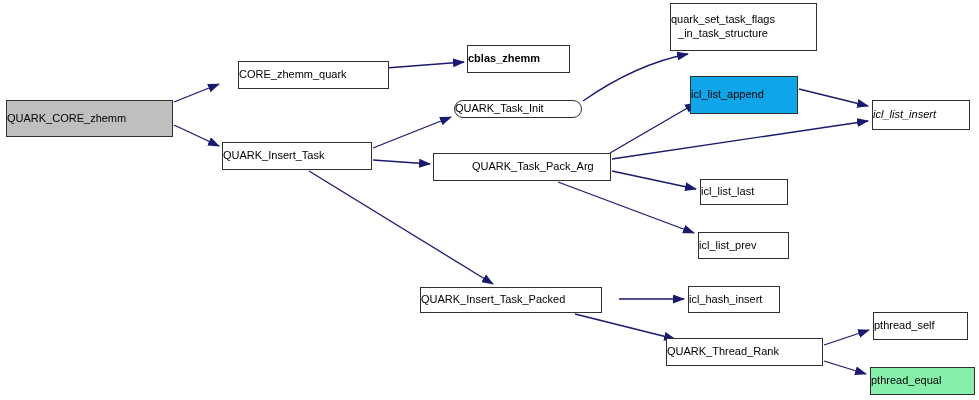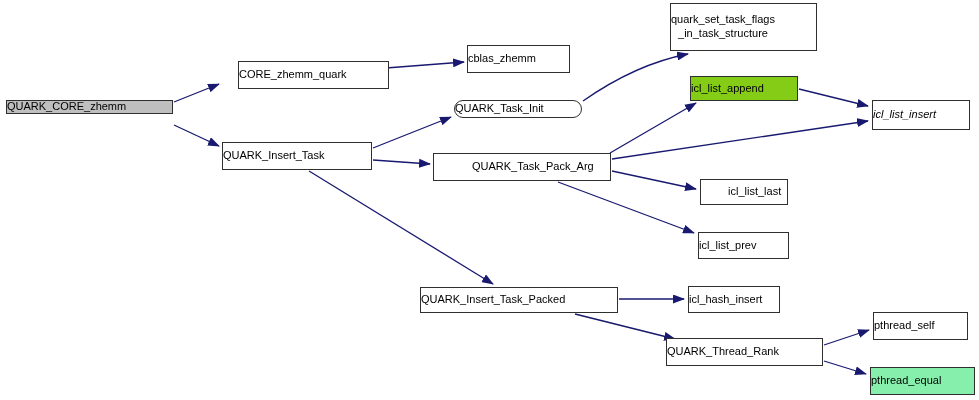--- a/index.html
+++ b/index.html
@@ -66,31 +66,31 @@
         <path d="M799,89 L868,106" fill="none" stroke="#191970" stroke-width="1.3" marker-end="url(#arrow)"></path>
         <path d="M612,171 L696,189" fill="none" stroke="#191970" stroke-width="1.3" marker-end="url(#arrow)"></path>
         <path d="M558,182 L694,233" fill="none" stroke="#191970" stroke-width="1.3" marker-end="url(#arrow)"></path>
         <path d="M619,299 L684,299" fill="none" stroke="#191970" stroke-width="1.3" marker-end="url(#arrow)"></path>
         <path d="M575,314 L675,339" fill="none" stroke="#191970" stroke-width="1.3" marker-end="url(#arrow)"></path>
         <path d="M824,345 L869,330" fill="none" stroke="#191970" stroke-width="1.3" marker-end="url(#arrow)"></path>
         <path d="M824,361 L866,374" fill="none" stroke="#191970" stroke-width="1.3" marker-end="url(#arrow)"></path>
       </g>
   </svg>
   <div id="node-layer">
-      <div class="node root" style="left: 6px; top: 100px; width: 167px; height: 14px; border-color: rgb(47, 47, 47); background: rgb(191, 191, 191);"><span>QUARK_CORE_zhemm</span></div>
+      <div class="node root" style="left: 6px; top: 100px; width: 167px; height: 37px; border-color: rgb(47, 47, 47); background: rgb(191, 191, 191);"><span>QUARK_CORE_zhemm</span></div>
       <div class="node" style="left: 238px; top: 61px; width: 151px; height: 28px; border-color: rgb(47, 47, 47); background: rgb(255, 255, 255);"><span>CORE_zhemm_quark</span></div>
-      <div class="node" style="left: 467px; top: 45px; width: 103px; height: 28px; border-color: rgb(47, 47, 47); background: rgb(255, 255, 255);"><span>cblas_zhemm</span></div>
+      <div class="node" style="left: 467px; top: 45px; width: 103px; height: 28px; border-color: rgb(47, 47, 47); background: rgb(255, 255, 255); font-weight: bold;"><span>cblas_zhemm</span></div>
       <div class="node" style="left: 222px; top: 142px; width: 150px; height: 28px; border-color: rgb(47, 47, 47); background: rgb(255, 255, 255);"><span>QUARK_Insert_Task</span></div>
       <div class="node" style="left: 454px; top: 100px; width: 128px; height: 18px; border-color: rgb(47, 47, 47); background: rgb(255, 255, 255); border-radius: 10px;"><span>QUARK_Task_Init</span></div>
       <div class="node" style="left: 433px; top: 153px; width: 178px; height: 28px; border-color: rgb(47, 47, 47); background: rgb(255, 255, 255); padding-left: 38px;"><span>QUARK_Task_Pack_Arg</span></div>
       <div class="node" style="left: 670px; top: 3px; width: 147px; height: 48px; border-color: rgb(47, 47, 47); background: rgb(255, 255, 255);"><span>quark_set_task_flags
 _in_task_structure</span></div>
-      <div class="node" style="left: 690px; top: 76px; width: 108px; height: 25px; border-color: rgb(47, 47, 47); background: #84cc16;"><span>icl_list_append</span></div>
+      <div class="node" style="left: 690px; top: 76px; width: 108px; height: 38px; border-color: rgb(47, 47, 47); background: #0ea5e9;"><span>icl_list_append</span></div>
       <div class="node" style="left: 872px; top: 100px; width: 98px; height: 30px; border-color: rgb(47, 47, 47); background: rgb(255, 255, 255); font-style: italic;"><span>icl_list_insert</span></div>
-      <div class="node" style="left: 700px; top: 179px; width: 88px; height: 26px; border-color: rgb(47, 47, 47); background: rgb(255, 255, 255); padding-left: 27px;"><span>icl_list_last</span></div>
+      <div class="node" style="left: 700px; top: 179px; width: 88px; height: 26px; border-color: rgb(47, 47, 47); background: rgb(255, 255, 255);"><span>icl_list_last</span></div>
       <div class="node" style="left: 698px; top: 232px; width: 91px; height: 27px; border-color: rgb(47, 47, 47); background: rgb(255, 255, 255);"><span>icl_list_prev</span></div>
-      <div class="node" style="left: 420px; top: 287px; width: 198px; height: 26px; border-color: rgb(47, 47, 47); background: rgb(255, 255, 255);"><span>QUARK_Insert_Task_Packed</span></div>
+      <div class="node" style="left: 420px; top: 287px; width: 182px; height: 26px; border-color: rgb(47, 47, 47); background: rgb(255, 255, 255);"><span>QUARK_Insert_Task_Packed</span></div>
       <div class="node" style="left: 688px; top: 286px; width: 92px; height: 27px; border-color: rgb(47, 47, 47); background: rgb(255, 255, 255);"><span>icl_hash_insert</span></div>
       <div class="node" style="left: 666px; top: 338px; width: 157px; height: 28px; border-color: rgb(47, 47, 47); background: rgb(255, 255, 255);"><span>QUARK_Thread_Rank</span></div>
       <div class="node" style="left: 873px; top: 312px; width: 95px; height: 28px; border-color: rgb(47, 47, 47); background: rgb(255, 255, 255);"><span>pthread_self</span></div>
       <div class="node" style="left: 870px; top: 367px; width: 105px; height: 28px; border-color: rgb(47, 47, 47); background: #86efac;"><span>pthread_equal</span></div>
     </div>
 </div>
 
 </body></html>

